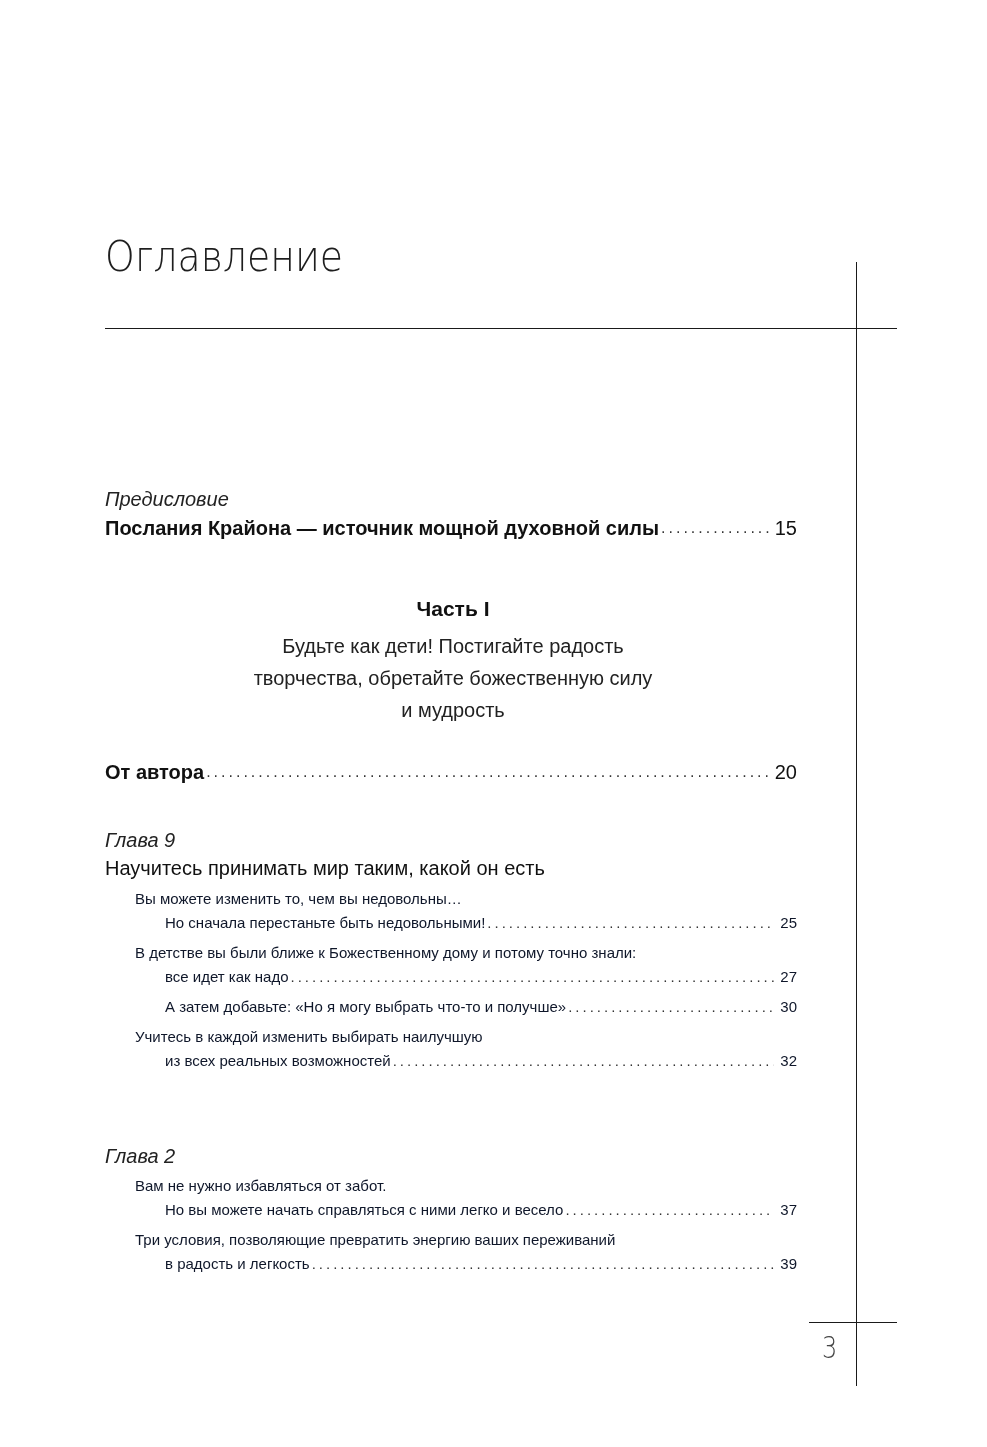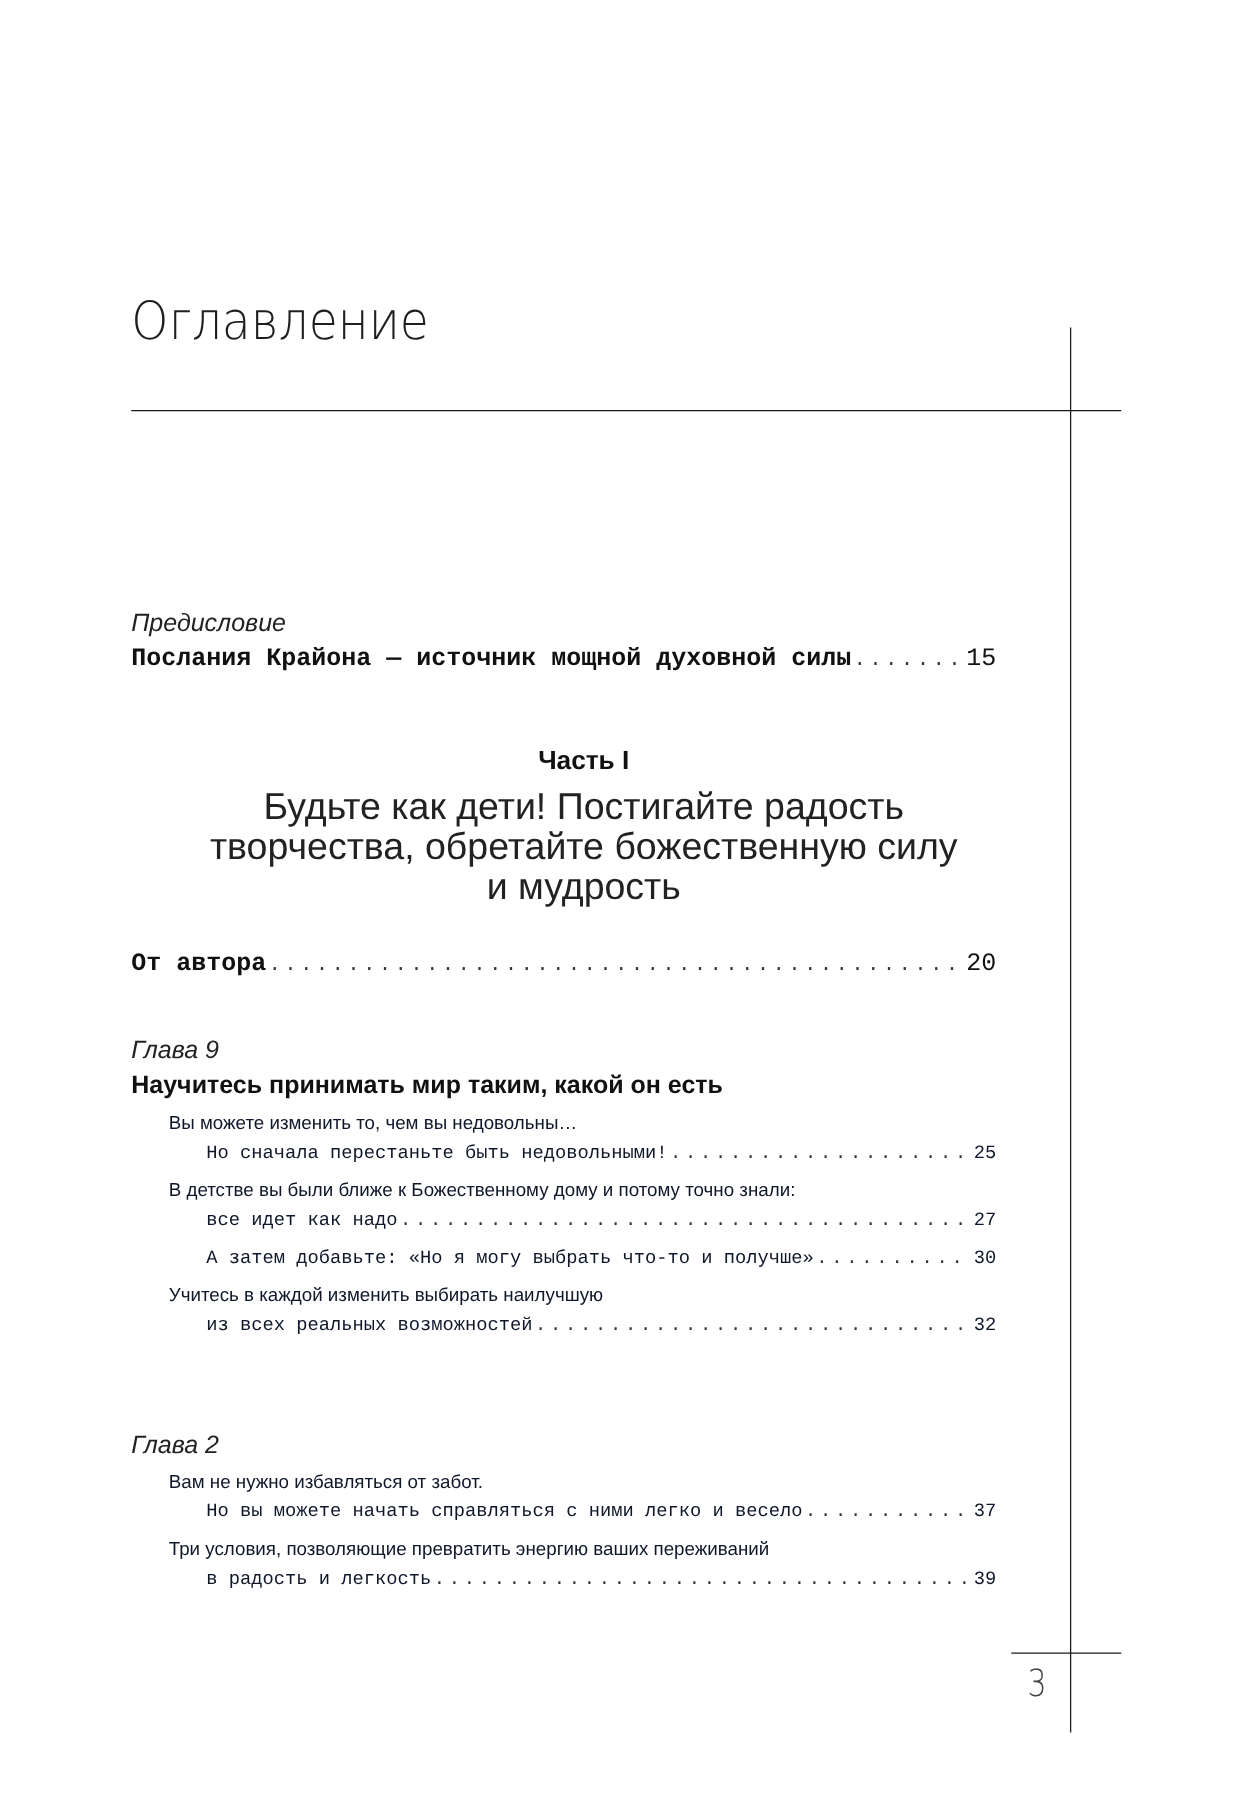--- a/index.html
+++ b/index.html
@@ -5,36 +5,36 @@
   html, body { margin: 0; padding: 0; background: #ffffff; }
   body { width: 987px; height: 1447px; position: relative; overflow: hidden; color: #1a1a1a; font-family: "Liberation Sans", sans-serif; }
   .abs { position: absolute; }
   .title { left: 105px; top: 232px; font-family: "DejaVu Sans", sans-serif; font-size: 42px; font-weight: 300; letter-spacing: 0px; color: #1e1e1e; transform: scaleX(0.9); transform-origin: left top; }
   .hline { background: #1a1a1a; height: 1px; }
   .vline { background: #1a1a1a; width: 1px; }
   .pagenum { left: 822px; top: 1330px; font-family: "DejaVu Sans", sans-serif; font-size: 30px; font-weight: 200; color: #444; transform: scaleX(0.8); transform-origin: left top; }
 
   .toc { position: absolute; left: 105px; width: 692px; }
   .italic-label { font-style: italic; font-size: 20px; color: #222; line-height: 26px; }
-  .row { display: flex; align-items: flex-start; white-space: nowrap; font-family: Liberation Mono, monospace; }
+  .row { display: flex; align-items: flex-start; white-space: nowrap; }
   .row .text { flex: 0 0 auto; }
   .row .dots { flex: 1 1 auto; overflow: hidden; margin: 0 6px 0 2px; letter-spacing: 3px; color: #333; }
   .row .dots::before { content: "................................................................................................................................................................................................................................"; }
   .row .page { flex: 0 0 auto; }
   .bold-row { font-weight: bold; font-size: 20px; line-height: 28px; color: #111; }
   .bold-row .page { font-weight: normal; font-size: 20px; }
   .bold-row .dots { font-weight: normal; font-size: 16px; }
-  .chapter-title { font-weight: bold; font-size: 20px; line-height: 28px; color: #111; }
+  .chapter-title { font-weight: normal; font-size: 20px; line-height: 28px; color: #111; }
   .sub { font-size: 15px; line-height: 24px; color: #0f172a; }
   .sub .line1 { padding-left: 30px; }
   .sub .row { padding-left: 60px; }
   .sub .dots { font-size: 15px; }
-  .part { position: absolute; left: 121px; width: 692px; text-align: center; }
+  .part { position: absolute; left: 107px; width: 692px; text-align: center; }
   .part-label { font-weight: bold; font-size: 21px; line-height: 30px; color: #111; }
-  .part-title { font-size: 30px; line-height: 32px; color: #222; margin-top: 6px; }
+  .part-title { font-size: 20px; line-height: 32px; color: #222; margin-top: 6px; }
 </style>
 </head>
 <body>
 
 <div class="abs vline" style="left:856px; top:262px; height:1124px;"></div>
 <div class="abs hline" style="left:105px; top:328px; width:792px;"></div>
 <div class="abs hline" style="left:809px; top:1322px; width:88px;"></div>
 
 <div class="abs title">Оглавление</div>
 

